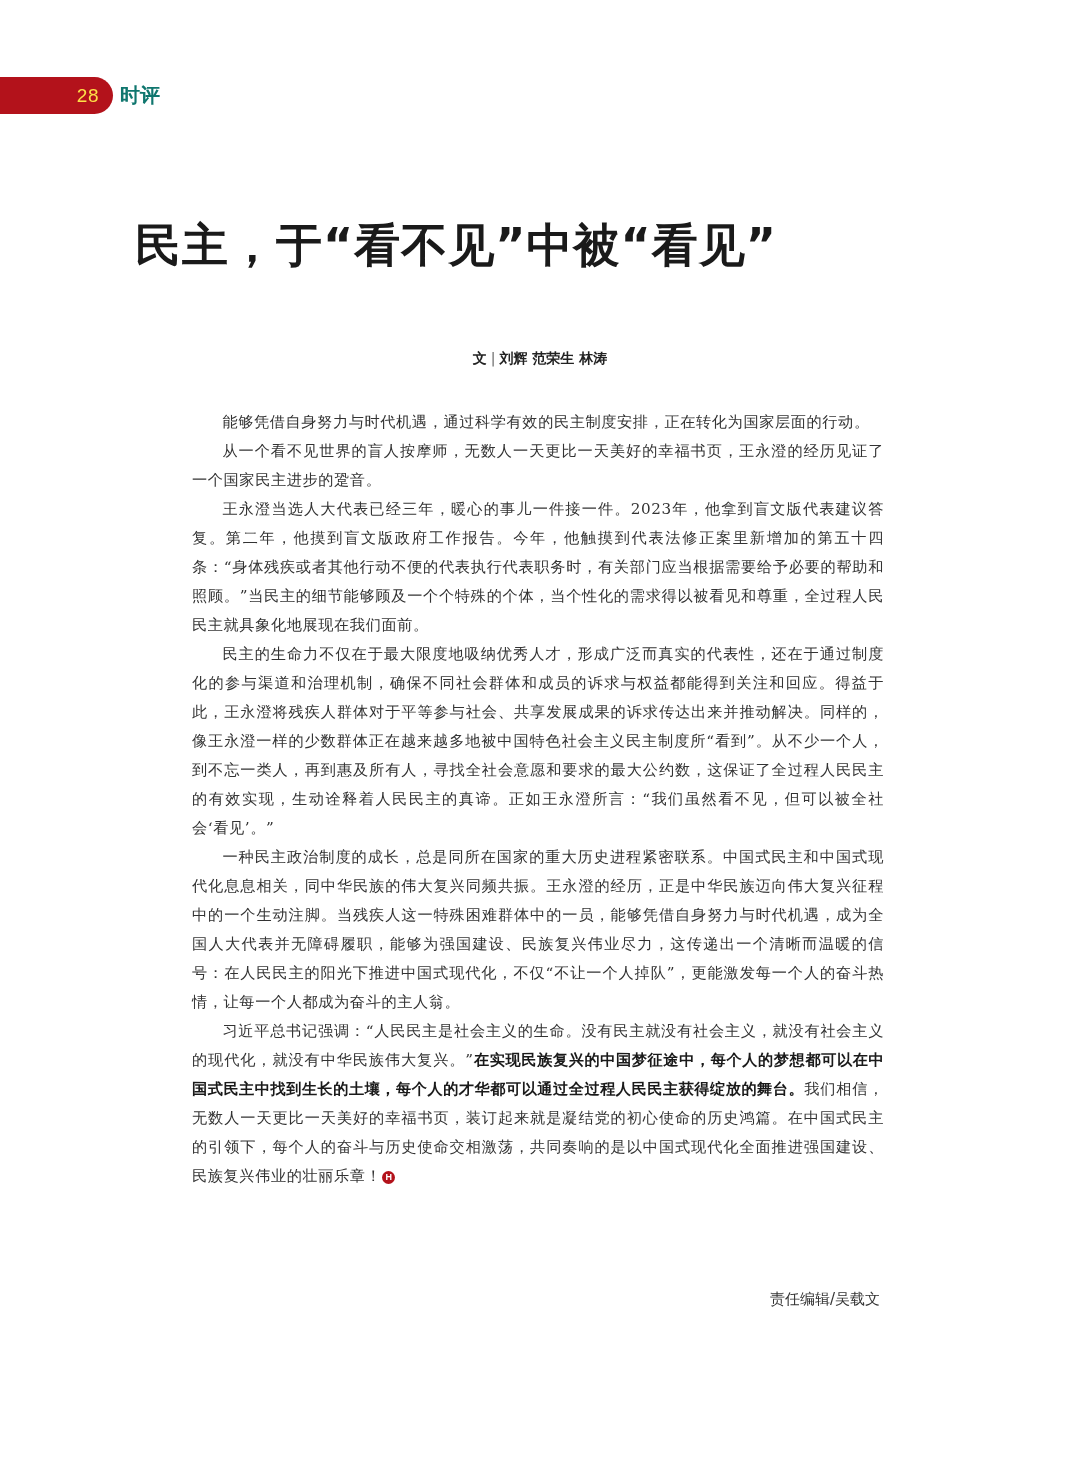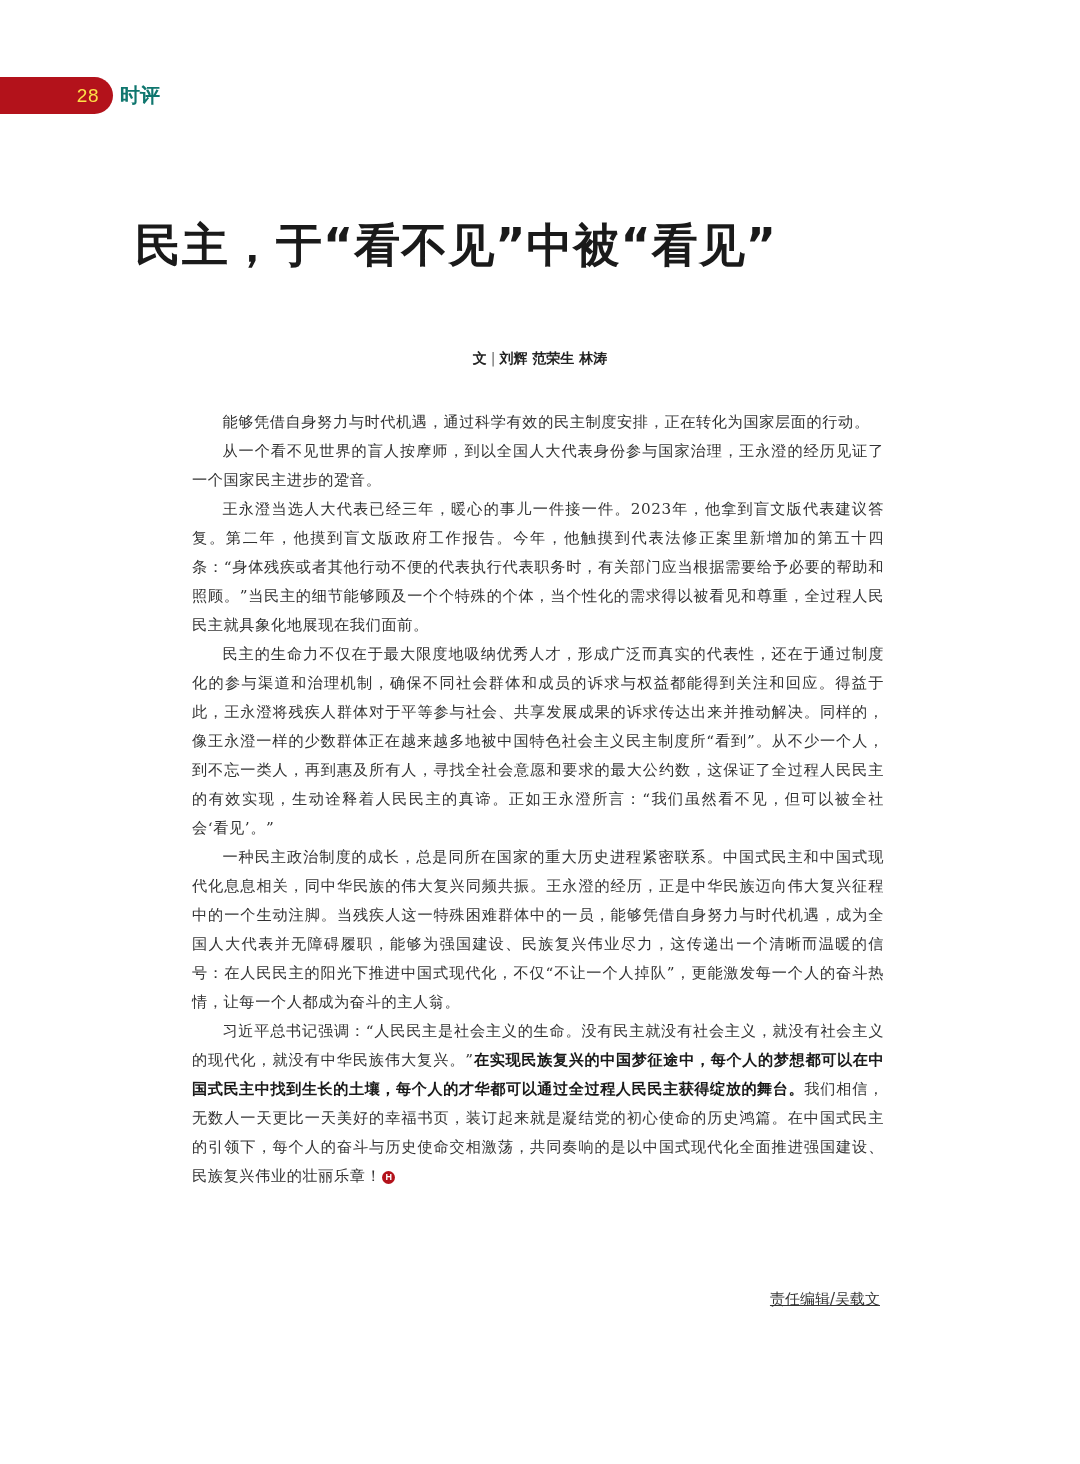--- a/index.html
+++ b/index.html
@@ -33,39 +33,39 @@
     }
     .body-text p { margin: 0; text-indent: 2em; }
     .body-text .strong { font-family: "DejaVu Sans", sans-serif; font-weight: bold; color: #1a1a1a; letter-spacing: 0.3px; }
     .end-mark {
       display: inline-block; width: 13px; height: 13px; border-radius: 50%; background: #b3121b;
       color: #fff; font-family: "Liberation Sans", sans-serif; font-size: 9px; line-height: 13px; text-align: center;
       vertical-align: 1px; text-indent: 0; margin-left: 1px; font-weight: bold;
     }
     .editor {
       position: absolute; right: 200px; top: 1290px; font-family: "DejaVu Sans", sans-serif;
-      font-size: 15px; color: #333; text-decoration: underline;
+      font-size: 15px; color: #333;
     }
   </style>
 </head>
 <body>
 
 <div class="header-tab">
   <span class="page-num">28</span>
 </div>
 <div class="section-label">时评</div>
 
 <h1 class="title" style="margin:0;">民主，于“看不见”中被“看见”</h1>
 
 <div class="byline">
   <span>文</span><span class="sep">|</span><span>刘辉 范荣生 林涛</span>
 </div>
 
 <div class="body-text">
   <p>能够凭借自身努力与时代机遇，通过科学有效的民主制度安排，正在转化为国家层面的行动。</p>
-  <p>从一个看不见世界的盲人按摩师，到以全国人大代表身份参与国家治理，王永澄的经历见证了一个国家民主进步的跫音。</p>
+  <p>从一个看不见世界的盲人按摩师，无数人一天更比一天美好的幸福书页，王永澄的经历见证了一个国家民主进步的跫音。</p>
   <p>王永澄当选人大代表已经三年，暖心的事儿一件接一件。2023年，他拿到盲文版代表建议答复。第二年，他摸到盲文版政府工作报告。今年，他触摸到代表法修正案里新增加的第五十四条：“身体残疾或者其他行动不便的代表执行代表职务时，有关部门应当根据需要给予必要的帮助和照顾。”当民主的细节能够顾及一个个特殊的个体，当个性化的需求得以被看见和尊重，全过程人民民主就具象化地展现在我们面前。</p>
   <p>民主的生命力不仅在于最大限度地吸纳优秀人才，形成广泛而真实的代表性，还在于通过制度化的参与渠道和治理机制，确保不同社会群体和成员的诉求与权益都能得到关注和回应。得益于此，王永澄将残疾人群体对于平等参与社会、共享发展成果的诉求传达出来并推动解决。同样的，像王永澄一样的少数群体正在越来越多地被中国特色社会主义民主制度所“看到”。从不少一个人，到不忘一类人，再到惠及所有人，寻找全社会意愿和要求的最大公约数，这保证了全过程人民民主的有效实现，生动诠释着人民民主的真谛。正如王永澄所言：“我们虽然看不见，但可以被全社会‘看见’。”</p>
   <p>一种民主政治制度的成长，总是同所在国家的重大历史进程紧密联系。中国式民主和中国式现代化息息相关，同中华民族的伟大复兴同频共振。王永澄的经历，正是中华民族迈向伟大复兴征程中的一个生动注脚。当残疾人这一特殊困难群体中的一员，能够凭借自身努力与时代机遇，成为全国人大代表并无障碍履职，能够为强国建设、民族复兴伟业尽力，这传递出一个清晰而温暖的信号：在人民民主的阳光下推进中国式现代化，不仅“不让一个人掉队”，更能激发每一个人的奋斗热情，让每一个人都成为奋斗的主人翁。</p>
   <p><span>习近平总书记强调：“人民民主是社会主义的生命。没有民主就没有社会主义，就没有社会主义的现代化，就没有中华民族伟大复兴。”</span><span class="strong">在实现民族复兴的中国梦征途中，每个人的梦想都可以在中国式民主中找到生长的土壤，每个人的才华都可以通过全过程人民民主获得绽放的舞台。</span><span>我们相信，无数人一天更比一天美好的幸福书页，装订起来就是凝结党的初心使命的历史鸿篇。在中国式民主的引领下，每个人的奋斗与历史使命交相激荡，共同奏响的是以中国式现代化全面推进强国建设、民族复兴伟业的壮丽乐章！</span><span class="end-mark">H</span></p>
 </div>
 
 <div class="editor">责任编辑/吴载文</div>
 
 </body></html>

